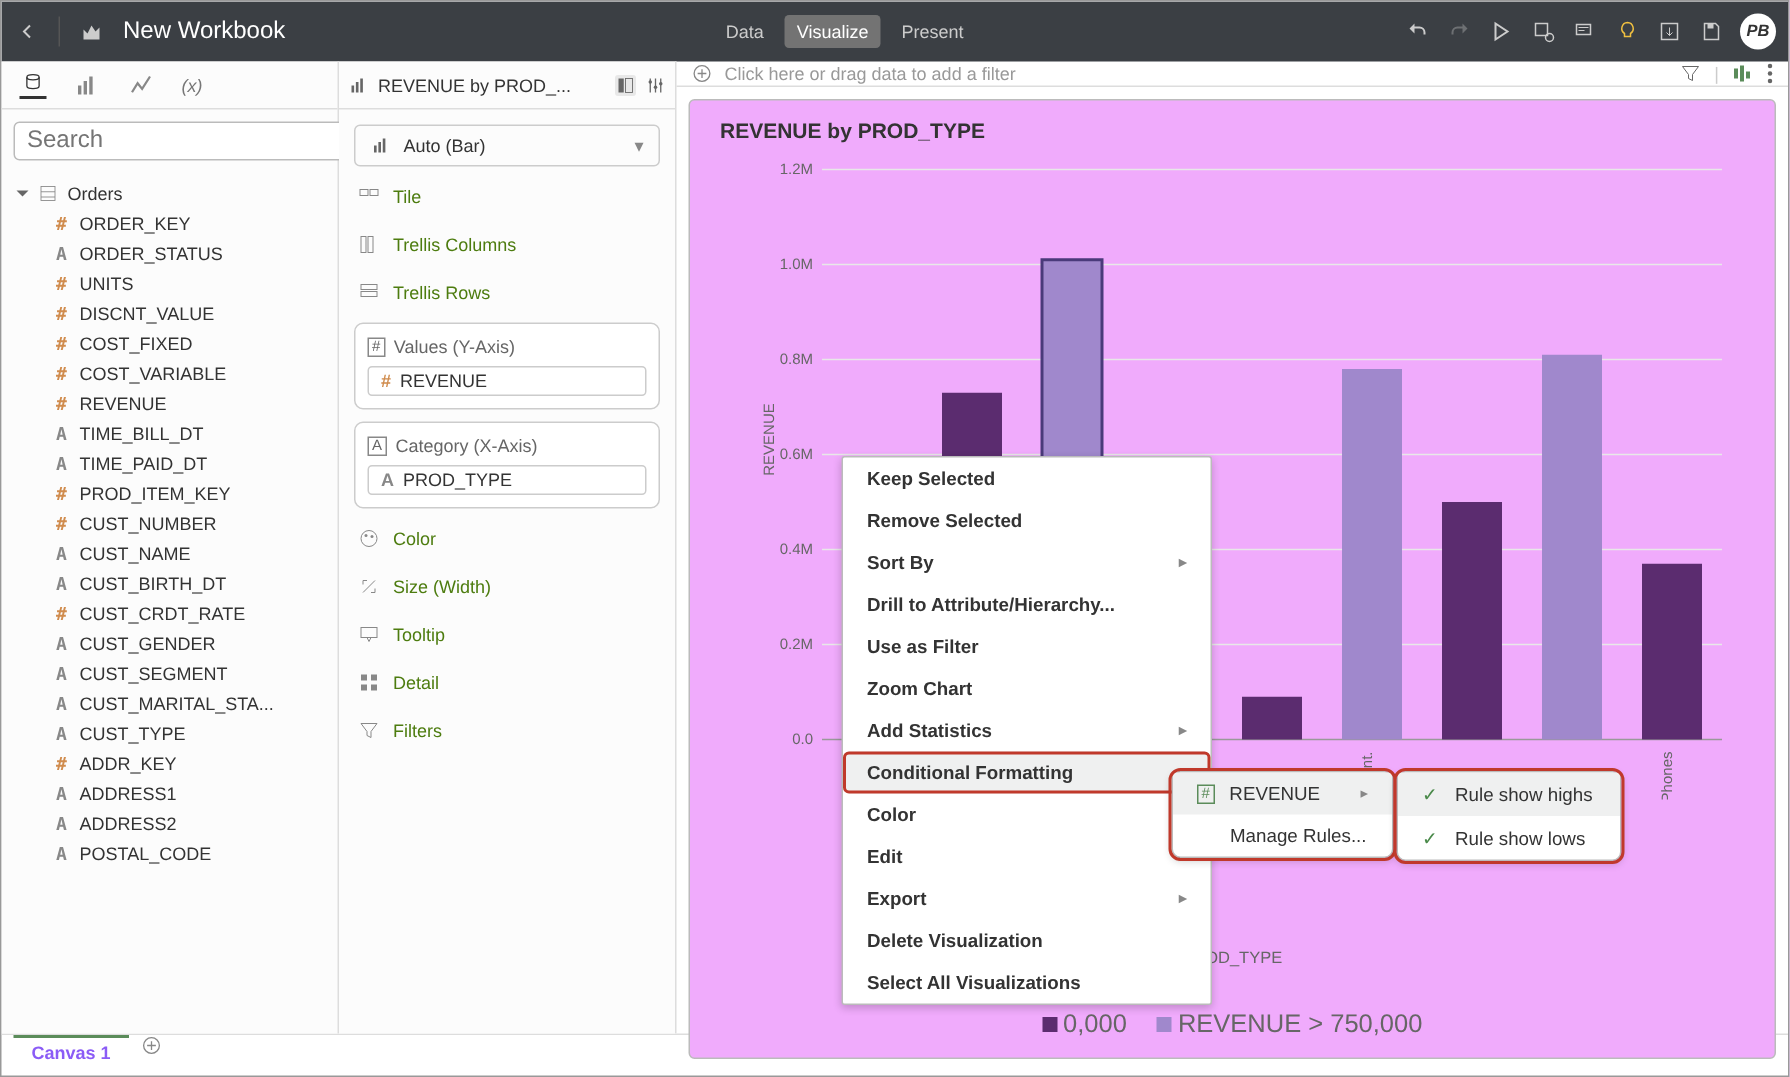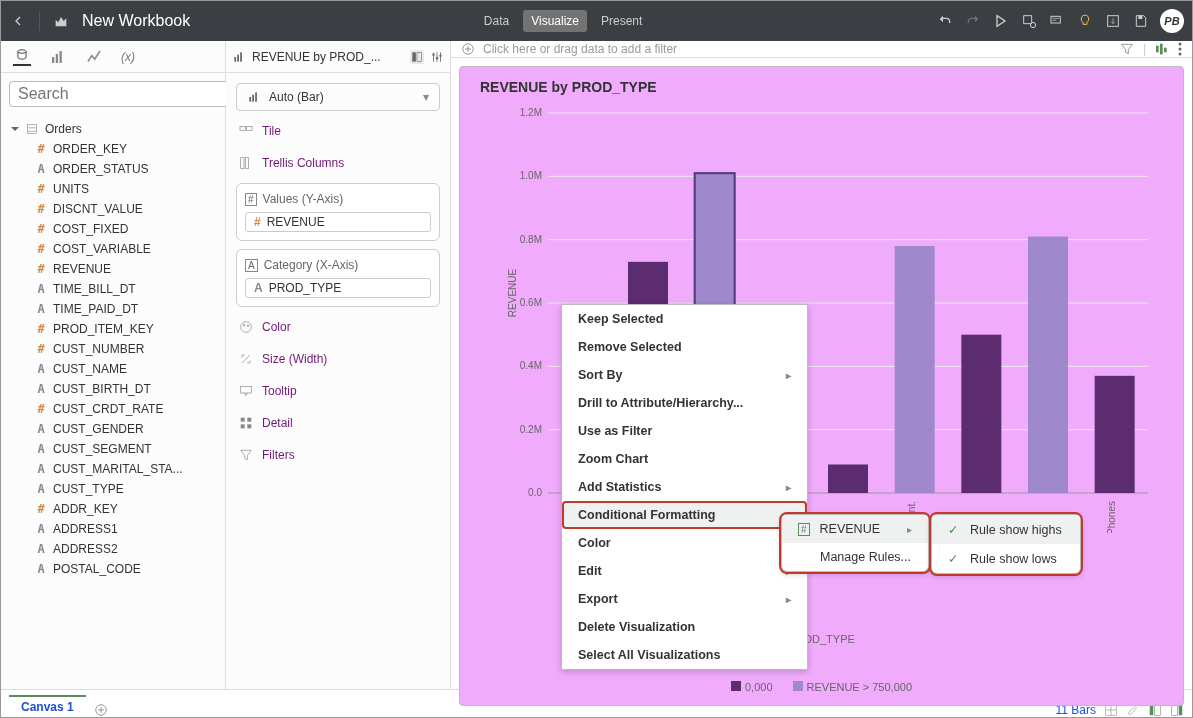--- a/index.html
+++ b/index.html
@@ -36,21 +36,21 @@
 .tree .item .ficon.num { color: #d08c4e; }
 .tree .item .ficon.attr { color: #888; }
 
 
 .grammar-panel { width: 225px; border-right: 1px solid #ddd; background: #fcfcfc; }
 .grammar-panel .top { height: 32px; display: flex; align-items: center; border-bottom: 1px solid #ddd; padding: 0 6px; gap: 6px; }
 .viz-name { flex: 1; font-size: 12px; overflow: hidden; text-overflow: ellipsis; white-space: nowrap; }
 .grammar-body { padding: 10px; display: flex; flex-direction: column; gap: 8px; }
 .viz-select { border: 1px solid #ccc; border-radius: 4px; padding: 6px 10px; display: flex; align-items: flex-end; gap: 8px; cursor: pointer; }
 .viz-select .caret { margin-left: auto; color: #888; }
-.shelf { display: flex; align-items: center; gap: 8px; padding: 4px 2px; color: #701a75; }
+.shelf { display: flex; align-items: center; gap: 8px; padding: 4px 2px; color: #4d7c0f; }
 .shelf .sicon { width: 16px; height: 16px; fill: #888; }
 .drop-zone { border: 1px solid #ccc; border-radius: 6px; padding: 8px; display: flex; flex-direction: column; gap: 6px; background: #fff; }
 .drop-zone .dz-label { display: flex; align-items: center; gap: 6px; color: #666; }
 .pill { border: 1px solid #ccc; border-radius: 3px; padding: 2px 8px; display: flex; align-items: center; gap: 6px; font-size: 12px; }
 .pill .pnum { color: #d08c4e; font-weight: 600; }
 .pill .pattr { color: #888; font-weight: 600; }
 
 
 .canvas-area { flex: 1; display: flex; flex-direction: column; position: relative; }
 .filter-bar { height: 32px; border-bottom: 1px solid #ddd; display: flex; align-items: center; padding: 0 10px; gap: 8px; color: #666; }
@@ -59,34 +59,34 @@
 .viz-container { flex: 1; margin: 8px; border: 1px solid #bbb; border-radius: 4px; padding: 12px 20px 60px 20px; position: relative; background: #f0abfc; }
 .viz-title { font-weight: 600; font-size: 14px; margin-bottom: 8px; }
 .chart { position: relative; height: 430px; }
 .x-axis-label { text-align: center; font-size: 11px; color: #666; margin-top: 100px; }
 .chart svg { position: absolute; top: 0; left: 28px; }
 .tick-label { font-size: 10px; fill: #666; }
 .xcat { font-size: 10px; fill: #666; }
 .bar-light { fill: #a088cc; }
 .bar-light-sel { fill: #a088cc; stroke: #4a3a7a; stroke-width: 2; }
 .bar-dark { fill: #5b2c6f; }
-.legend { display: flex; gap: 20px; justify-content: center; font-size: 11px; color: #666; position: absolute; bottom: 12px; left: 0; right: 0; }
+.legend { display: flex; gap: 20px; justify-content: center; font-size: 17px; color: #666; position: absolute; bottom: 12px; left: 0; right: 0; }
 .legend .sw { width: 10px; height: 10px; display: inline-block; margin-right: 4px; }
 
 
 .ctx { position: absolute; background: #fff; border: 1px solid #bbb; box-shadow: 0 2px 6px rgba(0,0,0,.2); font-size: 12.5px; border-radius: 2px; }
 .ctx .mi { padding: 7px 16px; display: flex; align-items: center; gap: 10px; white-space: nowrap; cursor: pointer; }
 .ctx .mi.sub::after { content: '▸'; margin-left: auto; font-size: 10px; color: #888; }
 .ctx .mi.hl { background: #eff0f0; }
 .ctx .mi.boxed { outline: 2px solid #c0392b; outline-offset: -2px; border-radius: 4px; }
 .ctx .mi .chk { color: #4a8a4a; width: 12px; }
 .ctx.boxed { outline: 2px solid #c0392b; border-radius: 6px; }
 
 
-.footer { height: 28px; border-top: 1px solid #ddd; display: flex; align-items: flex-end; padding: 0 8px; font-size: 12px; color: #1d4ed8; }
+.footer { height: 28px; border-top: 1px solid #ddd; display: flex; align-items: flex-start; padding: 0 8px; font-size: 12px; color: #8b5cf6; }
 .footer .tab { padding: 3px 12px; font-weight: 600; border-top: 2px solid #5b8c5a; }
 .footer .right { margin-left: auto; display: flex; align-items: center; gap: 8px; }
 .ficon-sm { width: 14px; height: 14px; fill: #777; }
 
 
 .glyph { width: 16px; height: 16px; fill: currentColor; }
 </style>
 </head>
 <body>
 
@@ -323,20 +323,27 @@
             <rect x="13" y="5" width="8" height="6" fill="none" stroke="#888"></rect>
           </svg>
           <span>Tile</span>
         </div>
       <div class="shelf">
           <svg class="sicon" viewBox="0 0 24 24">
             <rect x="4" y="4" width="5" height="16" fill="none" stroke="#888"></rect>
             <rect x="11" y="4" width="5" height="16" fill="none" stroke="#888"></rect>
           </svg>
           <span>Trellis Columns</span>
+        </div>
+      <div class="shelf">
+          <svg class="sicon" viewBox="0 0 24 24">
+            <rect x="4" y="4" width="16" height="5" fill="none" stroke="#888"></rect>
+            <rect x="4" y="11" width="16" height="5" fill="none" stroke="#888"></rect>
+          </svg>
+          <span>Trellis Rows</span>
         </div>
 
       <div class="drop-zone">
         <div class="dz-label">
             <span style="border:1px solid #888;padding:0 2px;font-size:10px">#</span>
             <span>Values (Y-Axis)</span>
           </div>
         <div class="pill">
             <span class="pnum">#</span>
             <span>REVENUE</span>

